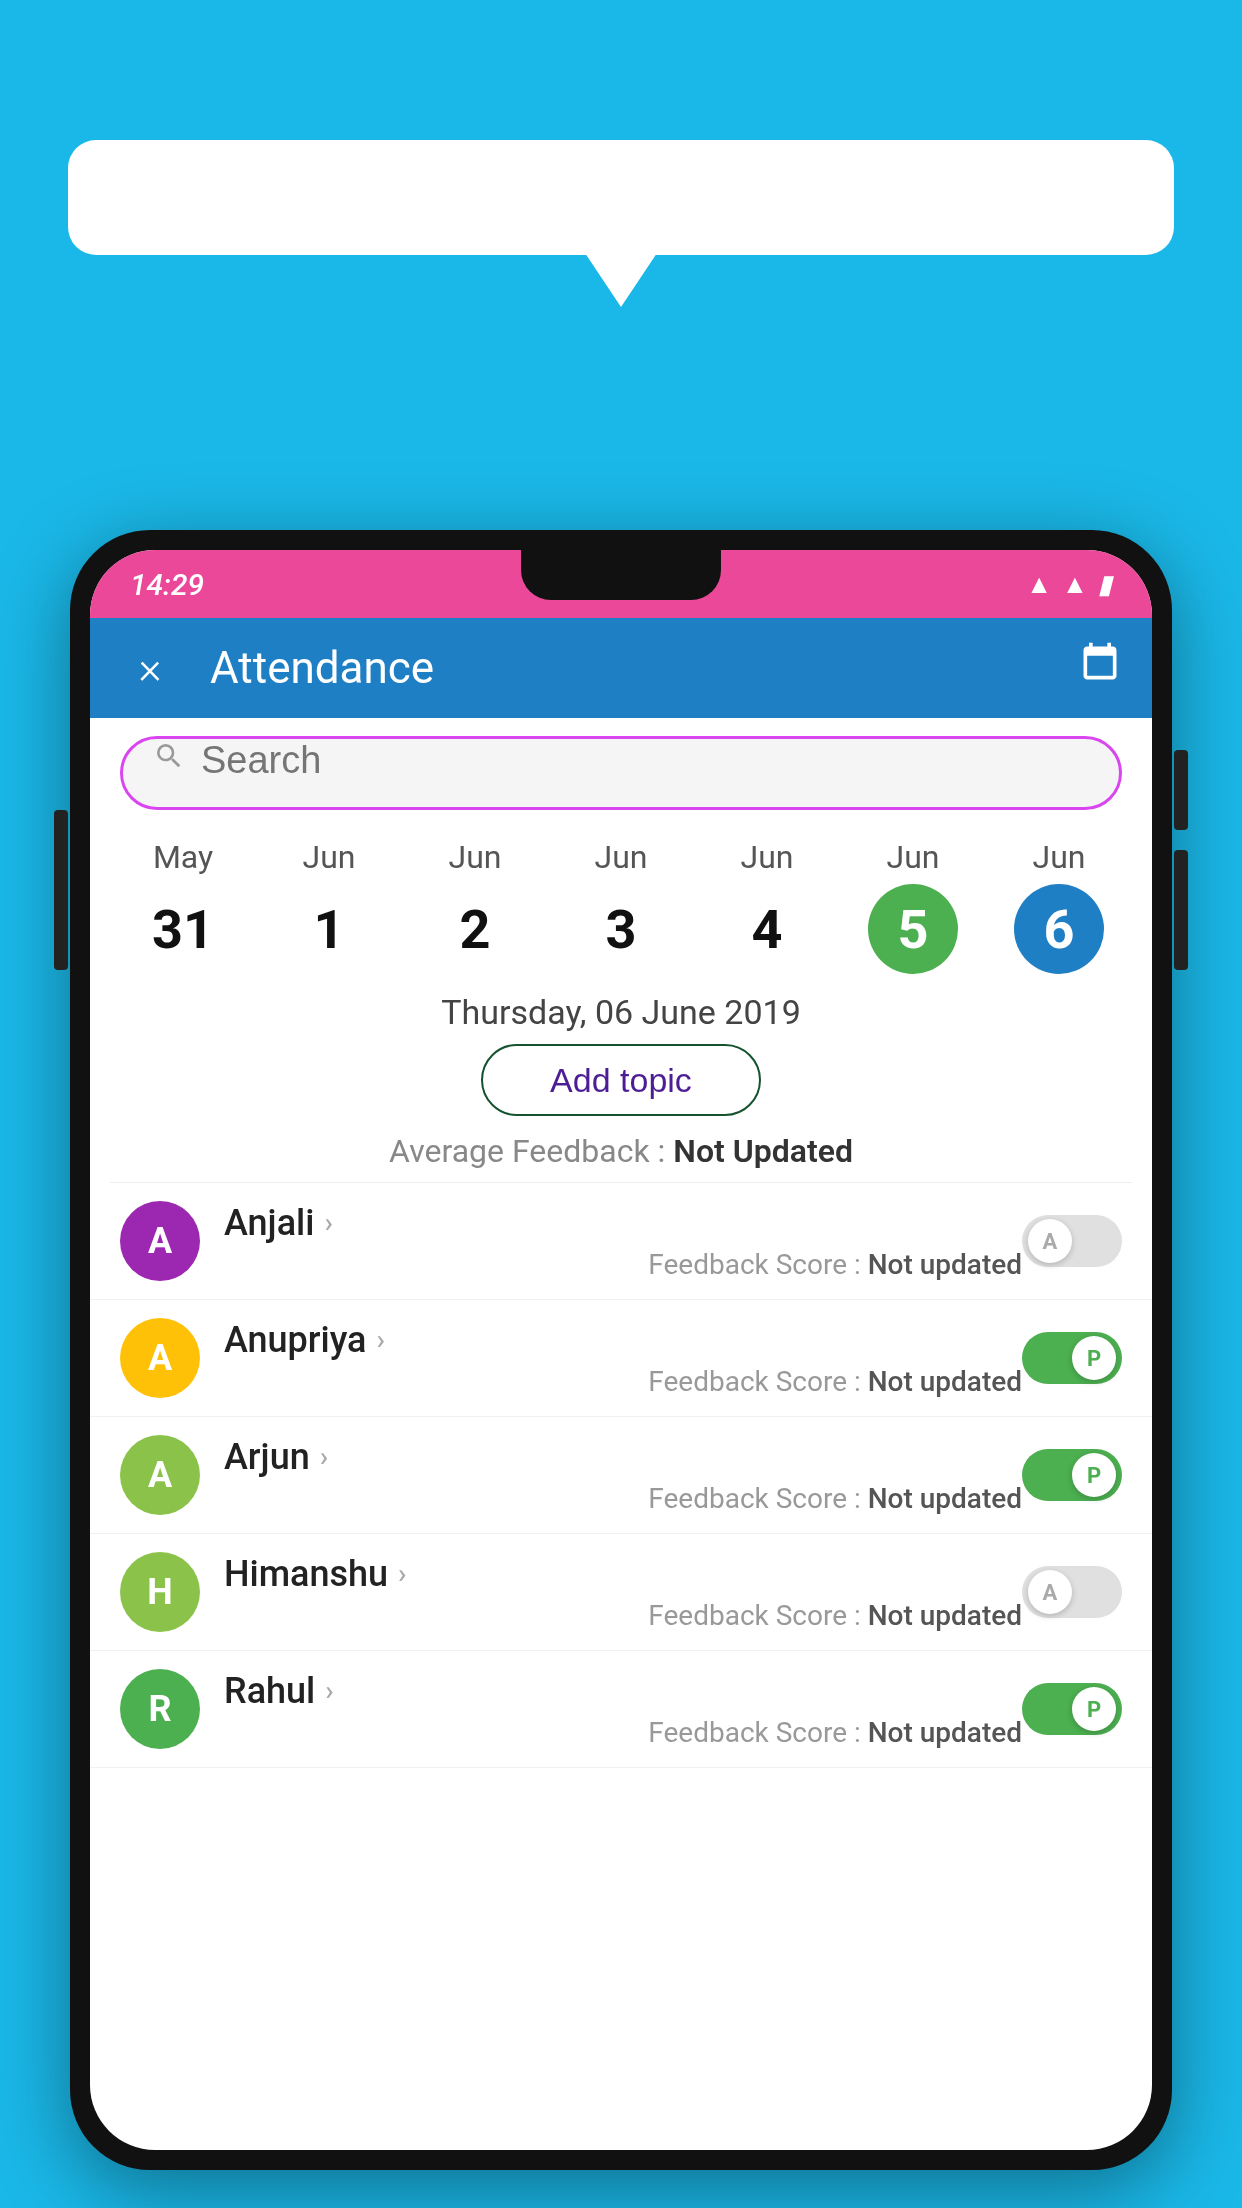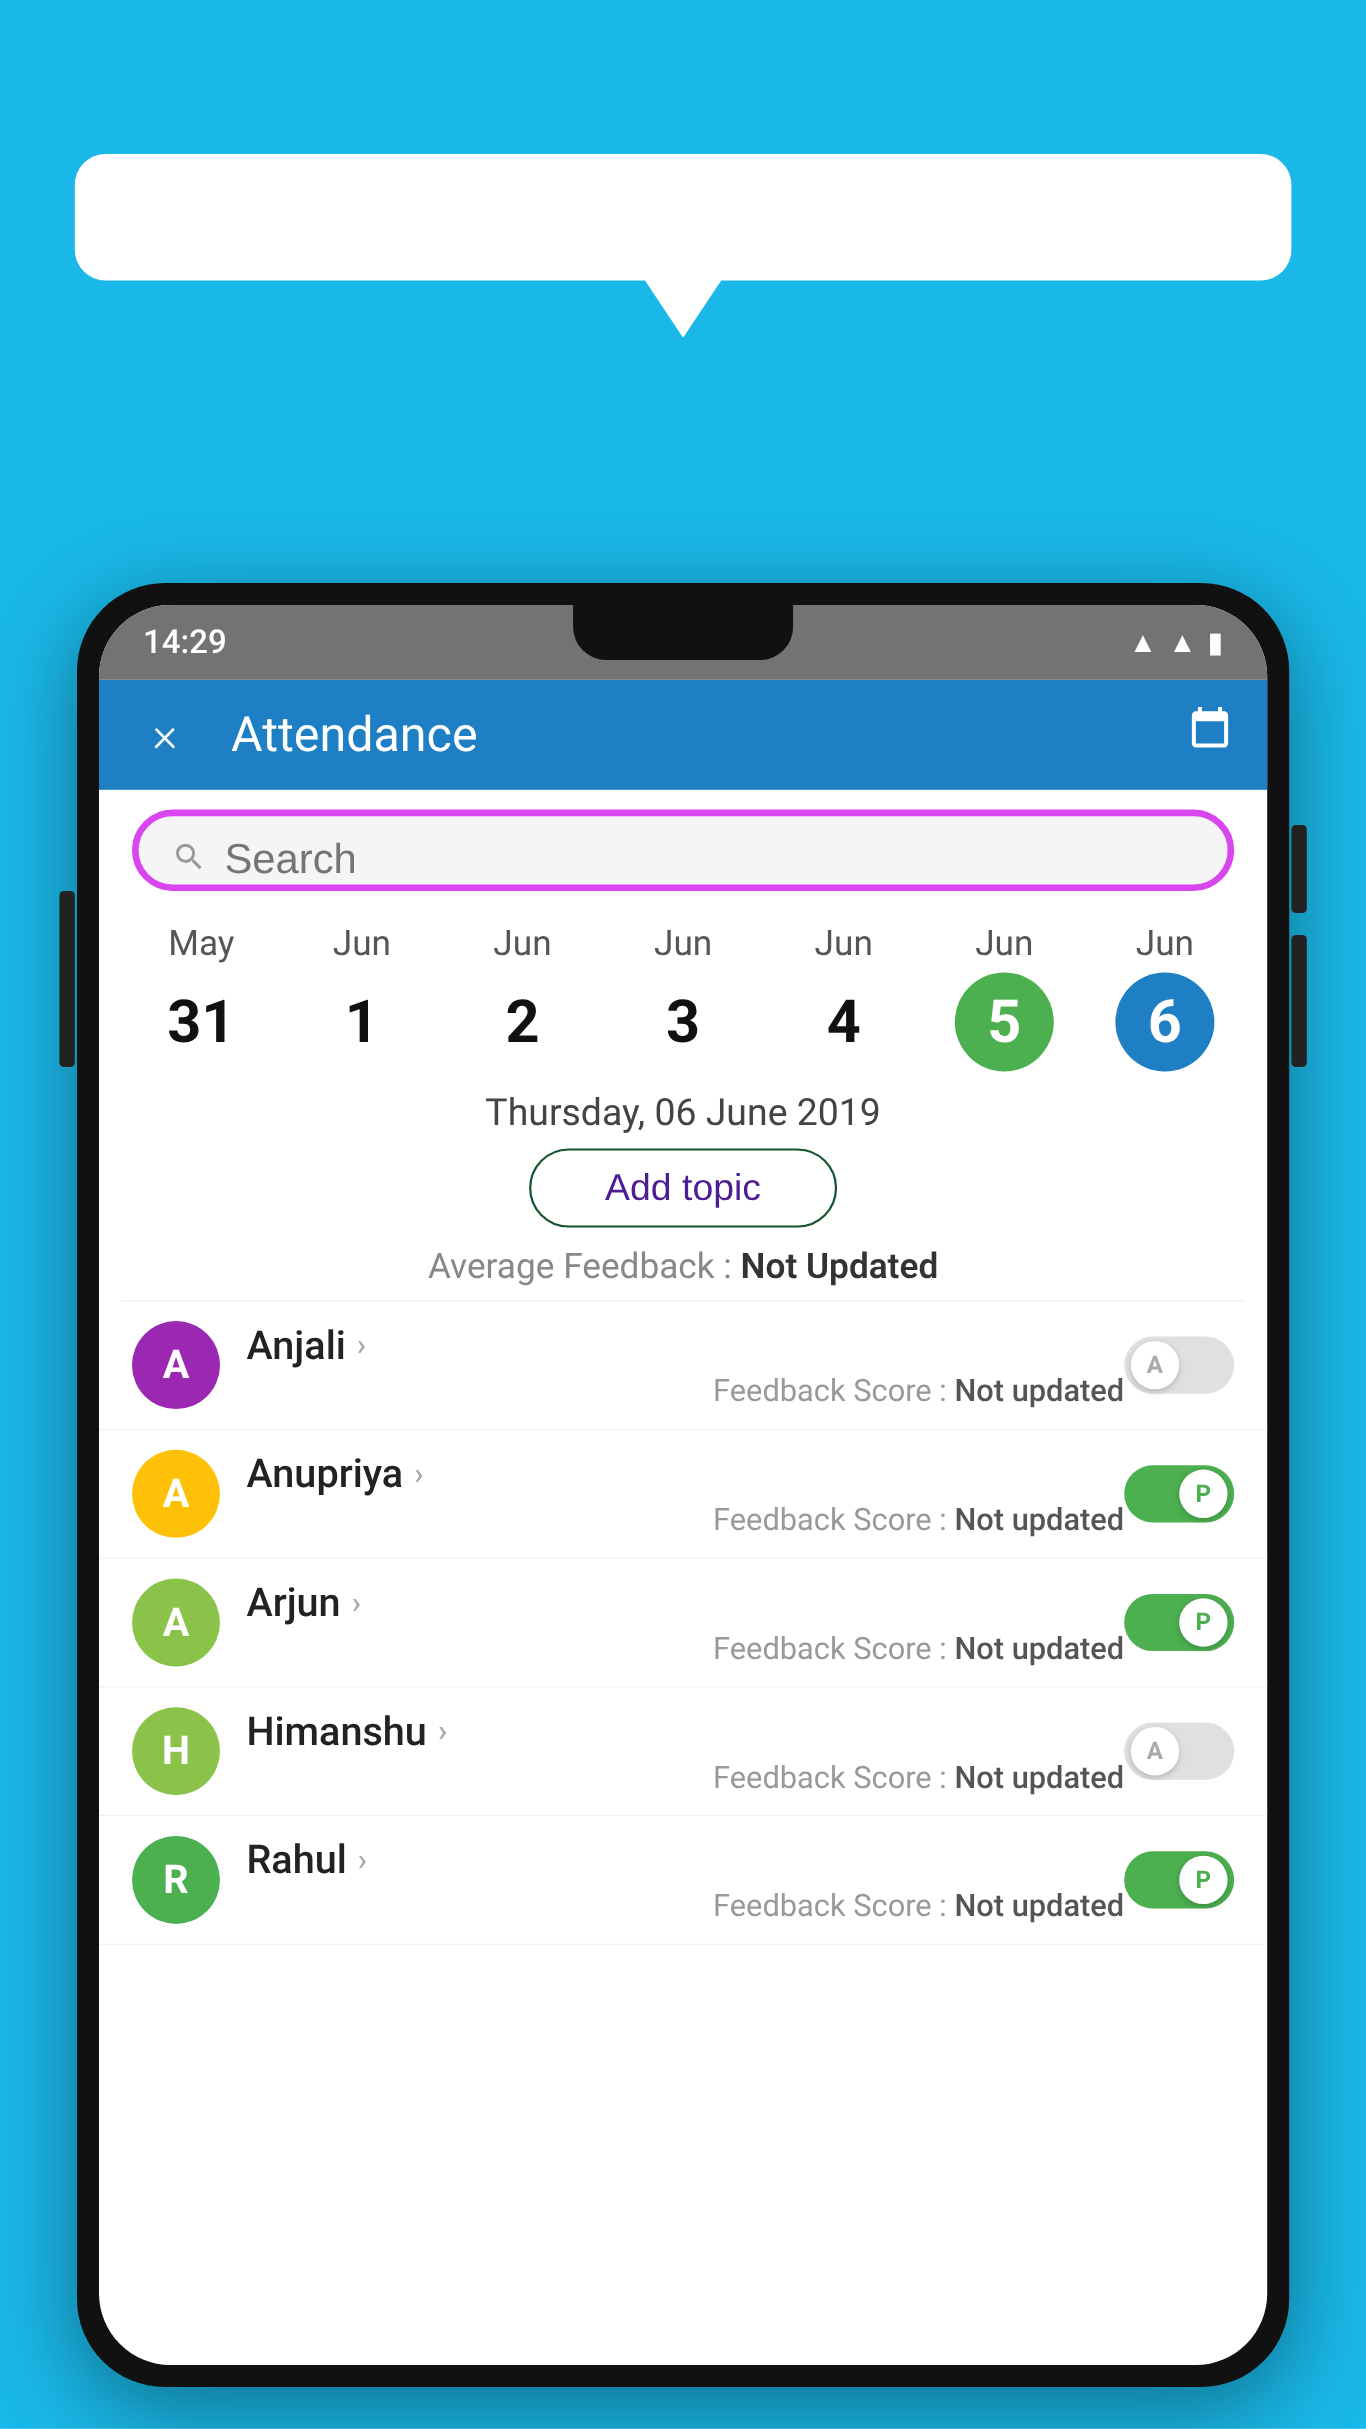--- a/index.html
+++ b/index.html
@@ -77,28 +77,29 @@
       left: 50%;
       transform: translateX(-50%);
       width: 200px;
       height: 50px;
       background: #111;
       border-radius: 0 0 30px 30px;
       z-index: 10;
     }
     
     .status-bar {
-      background: #737373;
+      background: #ec4899;
       height: 68px;
       display: flex;
       align-items: center;
       justify-content: space-between;
       padding: 0 40px 0 40px;
       position: relative;
       z-index: 5;
+      font-style: italic;
     }
     .status-time {
       color: white;
       font-size: 30px;
       font-weight: 500;
     }
     .status-icons {
       display: flex;
       align-items: center;
       gap: 10px;
@@ -135,24 +136,24 @@
       color: white;
       font-size: 40px;
     }
 
     
     .search-container {
       background: #f5f5f5;
       margin: 18px 30px;
       border-radius: 50px;
       display: flex;
-      align-items: flex-end;
+      align-items: flex-start;
       padding: 0 30px;
       height: 74px;
-      border: 6px solid #d946ef;
+      border: 3px solid #d946ef;
     }
     .search-icon-wrap {
       color: #999;
       font-size: 36px;
       margin-right: 16px;
     }
     .search-input {
       border: none;
       background: transparent;
       font-size: 38px;

